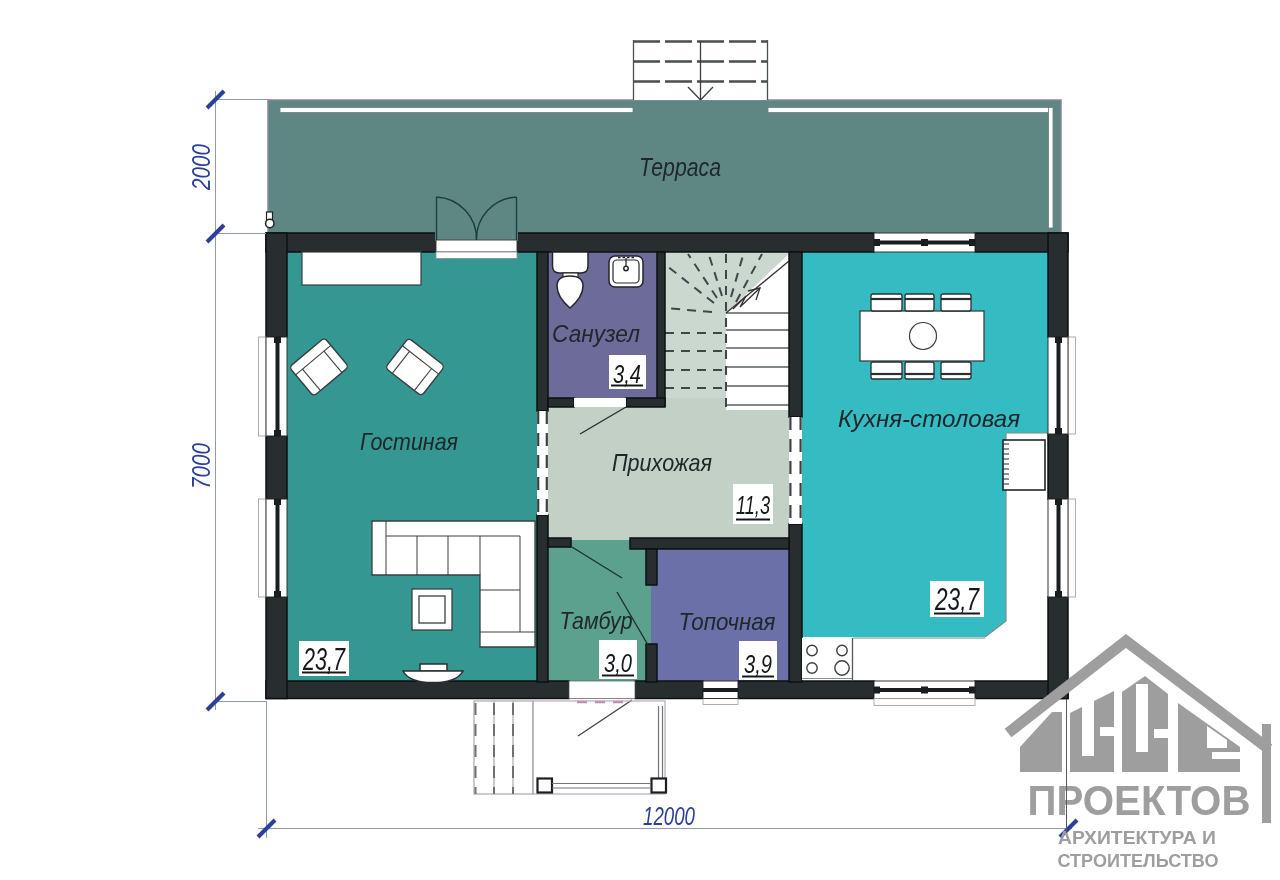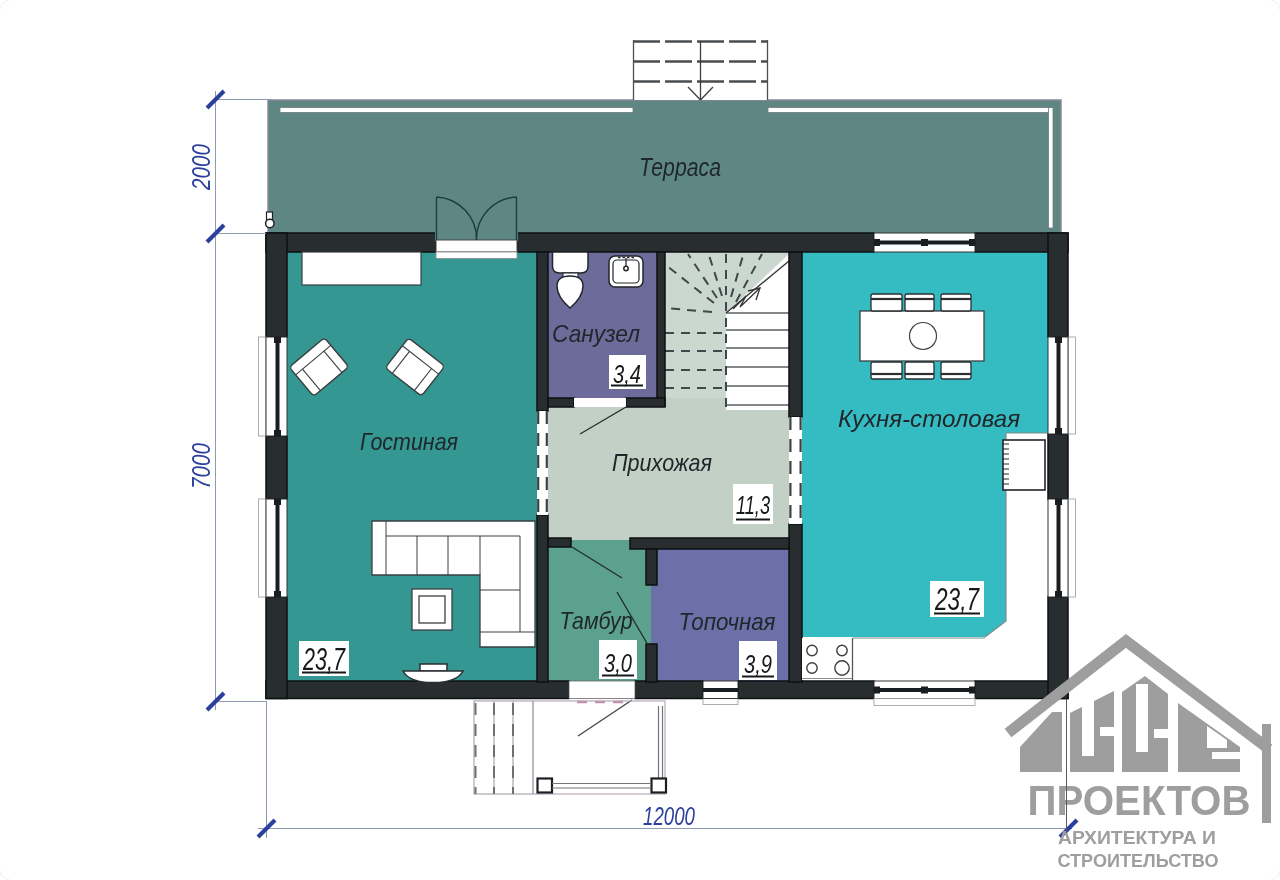--- a/index.html
+++ b/index.html
@@ -1,17 +1,17 @@
 <!DOCTYPE html>
 <html><head>
 <meta charset="utf-8">
 <style>
   html,body{margin:0;padding:0;background:#ffffff;}
   #page{width:1280px;height:880px;position:relative;overflow:hidden;background:#c4b5fd;
-    font-family:"Liberation Sans", sans-serif;border-radius:10px;}
+    font-family:"Liberation Sans", sans-serif;}
   svg text{font-family:"Liberation Sans", sans-serif;}
 </style>
 </head>
 <body>
 <div id="page">
 <svg width="1280" height="880" viewBox="0 0 1280 880">
 
 <rect x="0" y="0" width="1280" height="880" fill="#ffffff"></rect>
 
 <g>

